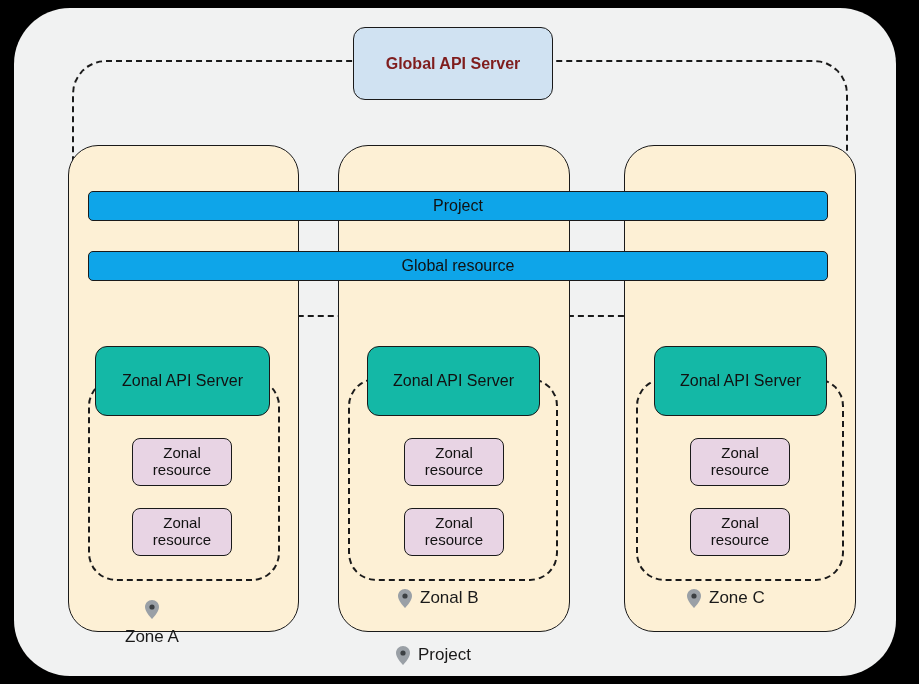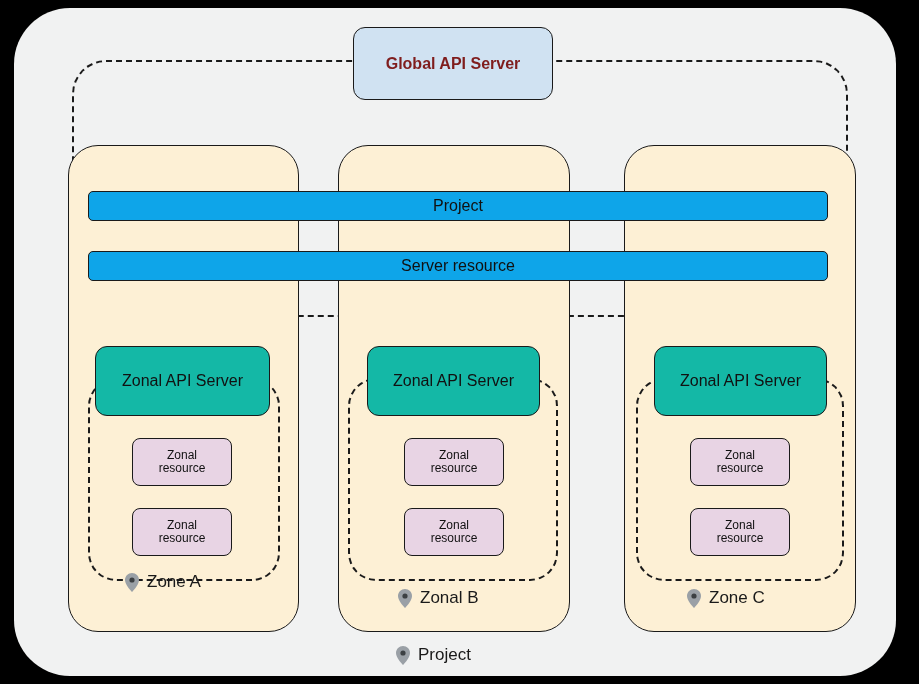--- a/index.html
+++ b/index.html
@@ -135,21 +135,21 @@
     width: 100px;
     height: 48px;
     background: #e8d4e4;
     border: 1.6px solid #1a1a1a;
     border-radius: 8px;
     box-sizing: border-box;
     display: flex;
     flex-direction: column;
     align-items: center;
     justify-content: center;
-    font-size: 12px;
+    font-size: 15px;
     line-height: 1.12;
     color: #111111;
     text-align: center;
   }
   .zr-a1 { left: 132px; top: 438px; }
   .zr-a2 { left: 132px; top: 508px; }
   .zr-b1 { left: 404px; top: 438px; }
   .zr-b2 { left: 404px; top: 508px; }
   .zr-c1 { left: 690px; top: 438px; }
   .zr-c2 { left: 690px; top: 508px; }
@@ -157,21 +157,21 @@
   
   .pin-label {
     position: absolute;
     display: flex;
     align-items: center;
     gap: 8px;
     font-size: 17px;
     color: #1a1a1a;
     white-space: nowrap;
   }
-  .lbl-zone-a { left: 125px; top: 572px; }
+  .lbl-zone-a { left: 125px; top: 600px; flex-direction: column; }
   .lbl-zone-b { left: 398px; top: 588px; }
   .lbl-zone-c { left: 687px; top: 588px; }
   .lbl-universe { left: 396px; top: 645px; }
 
   .pin-icon { display: block; }
 </style>
 </head>
 <body>
 
 <div id="stage">
@@ -181,21 +181,21 @@
   <div class="global-boundary"></div>
 
   <div class="zone zone-a"></div>
   <div class="zone zone-b"></div>
   <div class="zone zone-c"></div>
 
   <div class="green-bar bar-project">
     <span>Project</span>
   </div>
   <div class="green-bar bar-global-resource">
-    <span>Server resource</span>
+    <span>Global resource</span>
   </div>
 
   <div class="zonal-boundary zb-a"></div>
   <div class="zonal-boundary zb-b"></div>
   <div class="zonal-boundary zb-c"></div>
 
   <div class="global-api">
     <span>Global API Server</span>
   </div>
 

